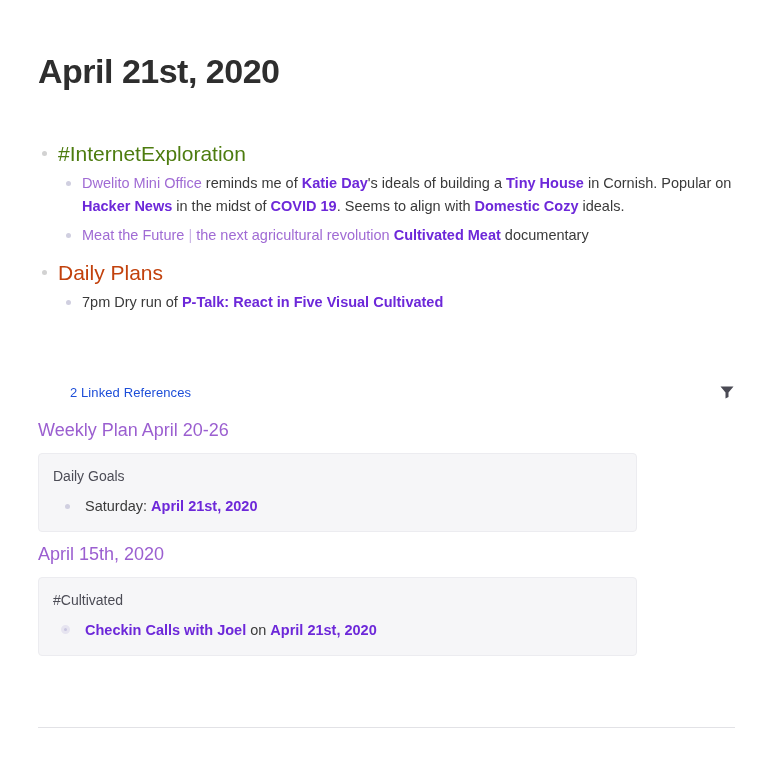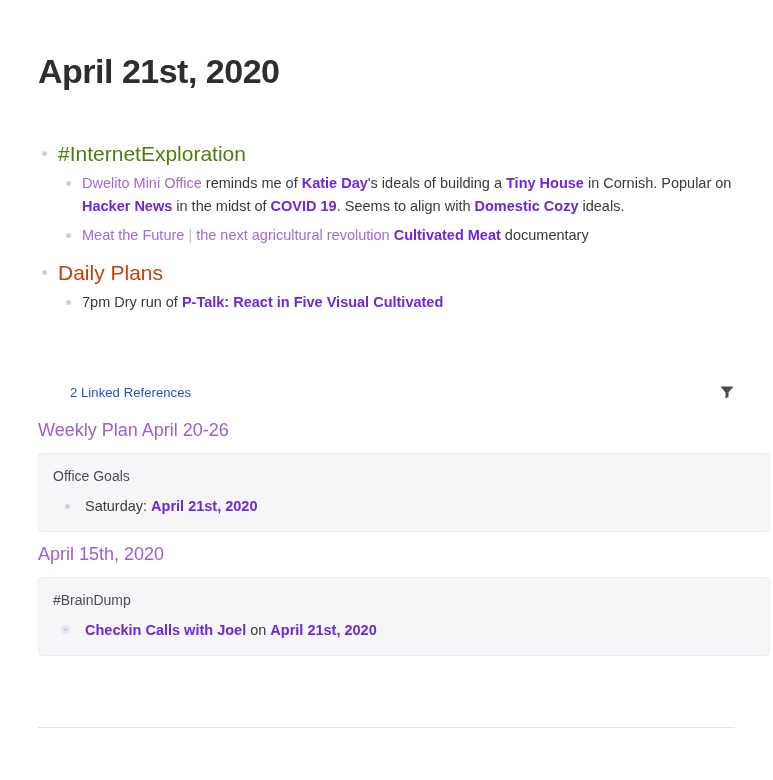--- a/index.html
+++ b/index.html
@@ -82,21 +82,21 @@
     margin-left: 32px;
   }
   .filter-icon {
     position: absolute;
     right: 0;
     top: 1px;
     cursor: pointer;
     color: #55555f;
   }
 
-  .lr-block { position: absolute; left: 38px; width: 732px; }
+  .lr-block { position: absolute; left: 38px; width: 599px; }
   .lr-page-link {
     font-size: 18px;
     color: #9b5fd0;
     text-decoration: none;
     cursor: pointer;
     display: inline-block;
   }
 
   .lr-card {
     margin-top: 12px;
@@ -190,32 +190,32 @@
     <span class="filter-icon">
       <svg width="16" height="16" viewBox="0 0 16 16" aria-hidden="true">
         <path d="M1.5 2.5h13L9.5 8.6v4.4l-3 1.6V8.6z" fill="#4a4a54"></path>
       </svg>
     </span>
   </div>
 
   <div class="lr-block" style="top:420px">
     <a class="lr-page-link" href="#">Weekly Plan April 20-26</a>
     <div class="lr-card">
-      <div class="lr-card-head">Office Goals</div>
+      <div class="lr-card-head">Daily Goals</div>
       <div class="lr-card-item">
         <span class="dot"></span>
         <span>Saturday: </span><a class="orange" href="#">April 21st, 2020</a>
       </div>
     </div>
   </div>
 
   <div class="lr-block" style="top:544px">
     <a class="lr-page-link" href="#">April 15th, 2020</a>
     <div class="lr-card">
-      <div class="lr-card-head">#BrainDump</div>
+      <div class="lr-card-head">#Cultivated</div>
       <div class="lr-card-item">
         <span class="ringdot"></span>
         <a class="orange" href="#">Checkin Calls with Joel</a><span> on </span><a class="orange" href="#">April 21st, 2020</a>
       </div>
     </div>
   </div>
 
   <div class="footer-rule"></div>
 
 </div>

